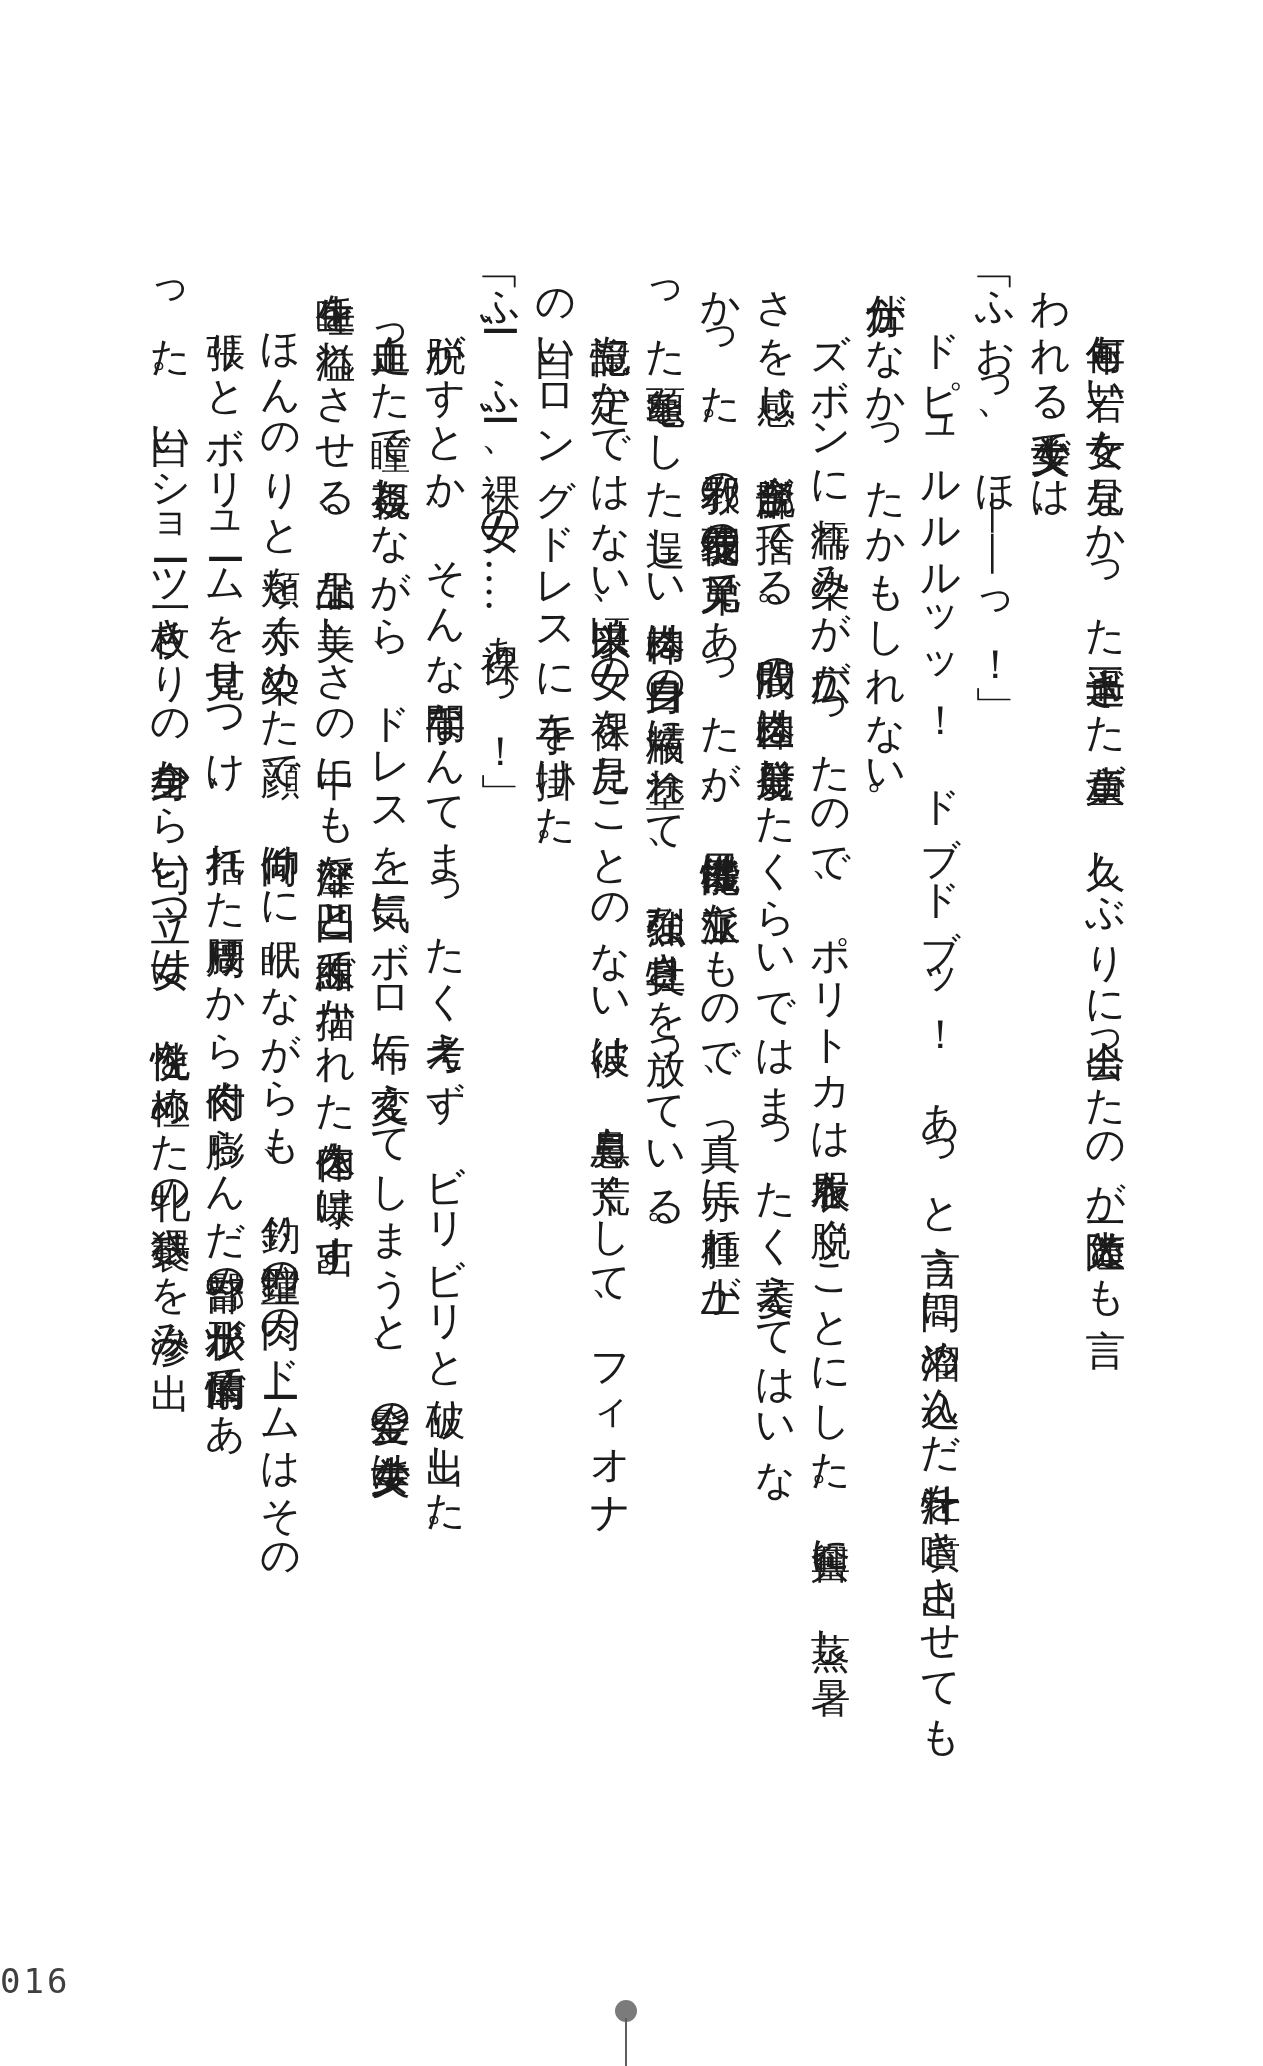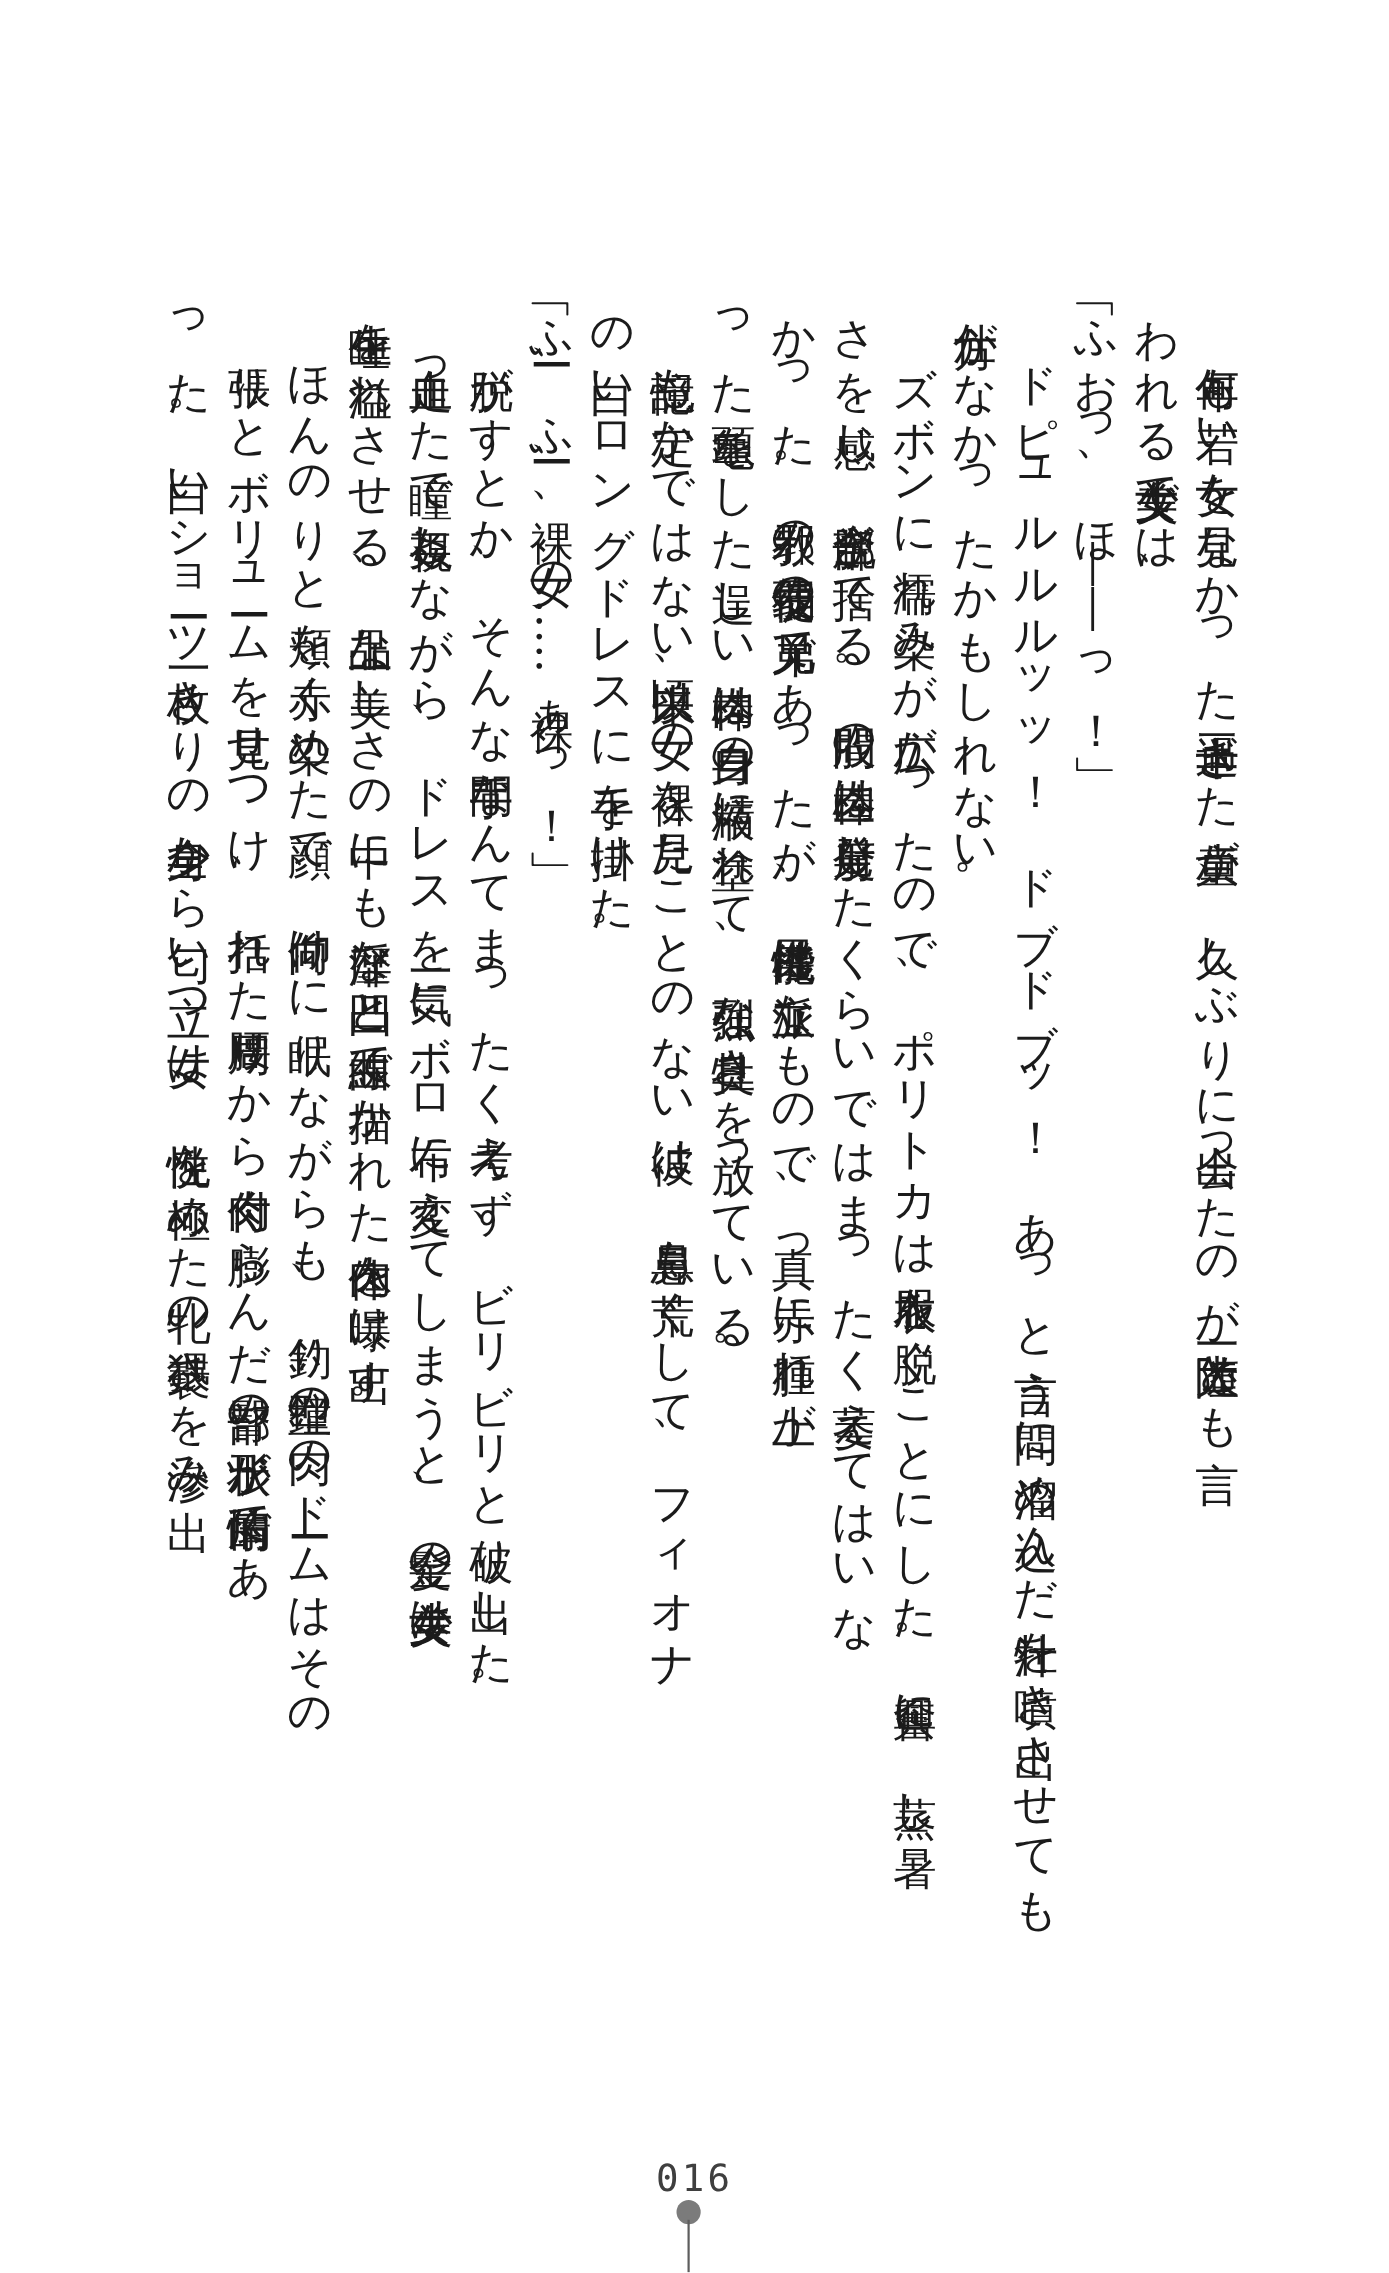--- a/index.html
+++ b/index.html
@@ -35,21 +35,20 @@
   }
   .line.indent {
     text-indent: 41px;
   }
   
   .page-number {
     position: absolute;
     left: 0;
     top: 1961px;
     width: 1263px;
-    text-align: center;
     font-family: "DejaVu Sans Mono", monospace;
     font-size: 34px;
     font-weight: normal;
     letter-spacing: 3px;
     color: #3f3f3f;
   }
   .footer-dot {
     position: absolute;
     left: 615px;
     top: 2000px;

